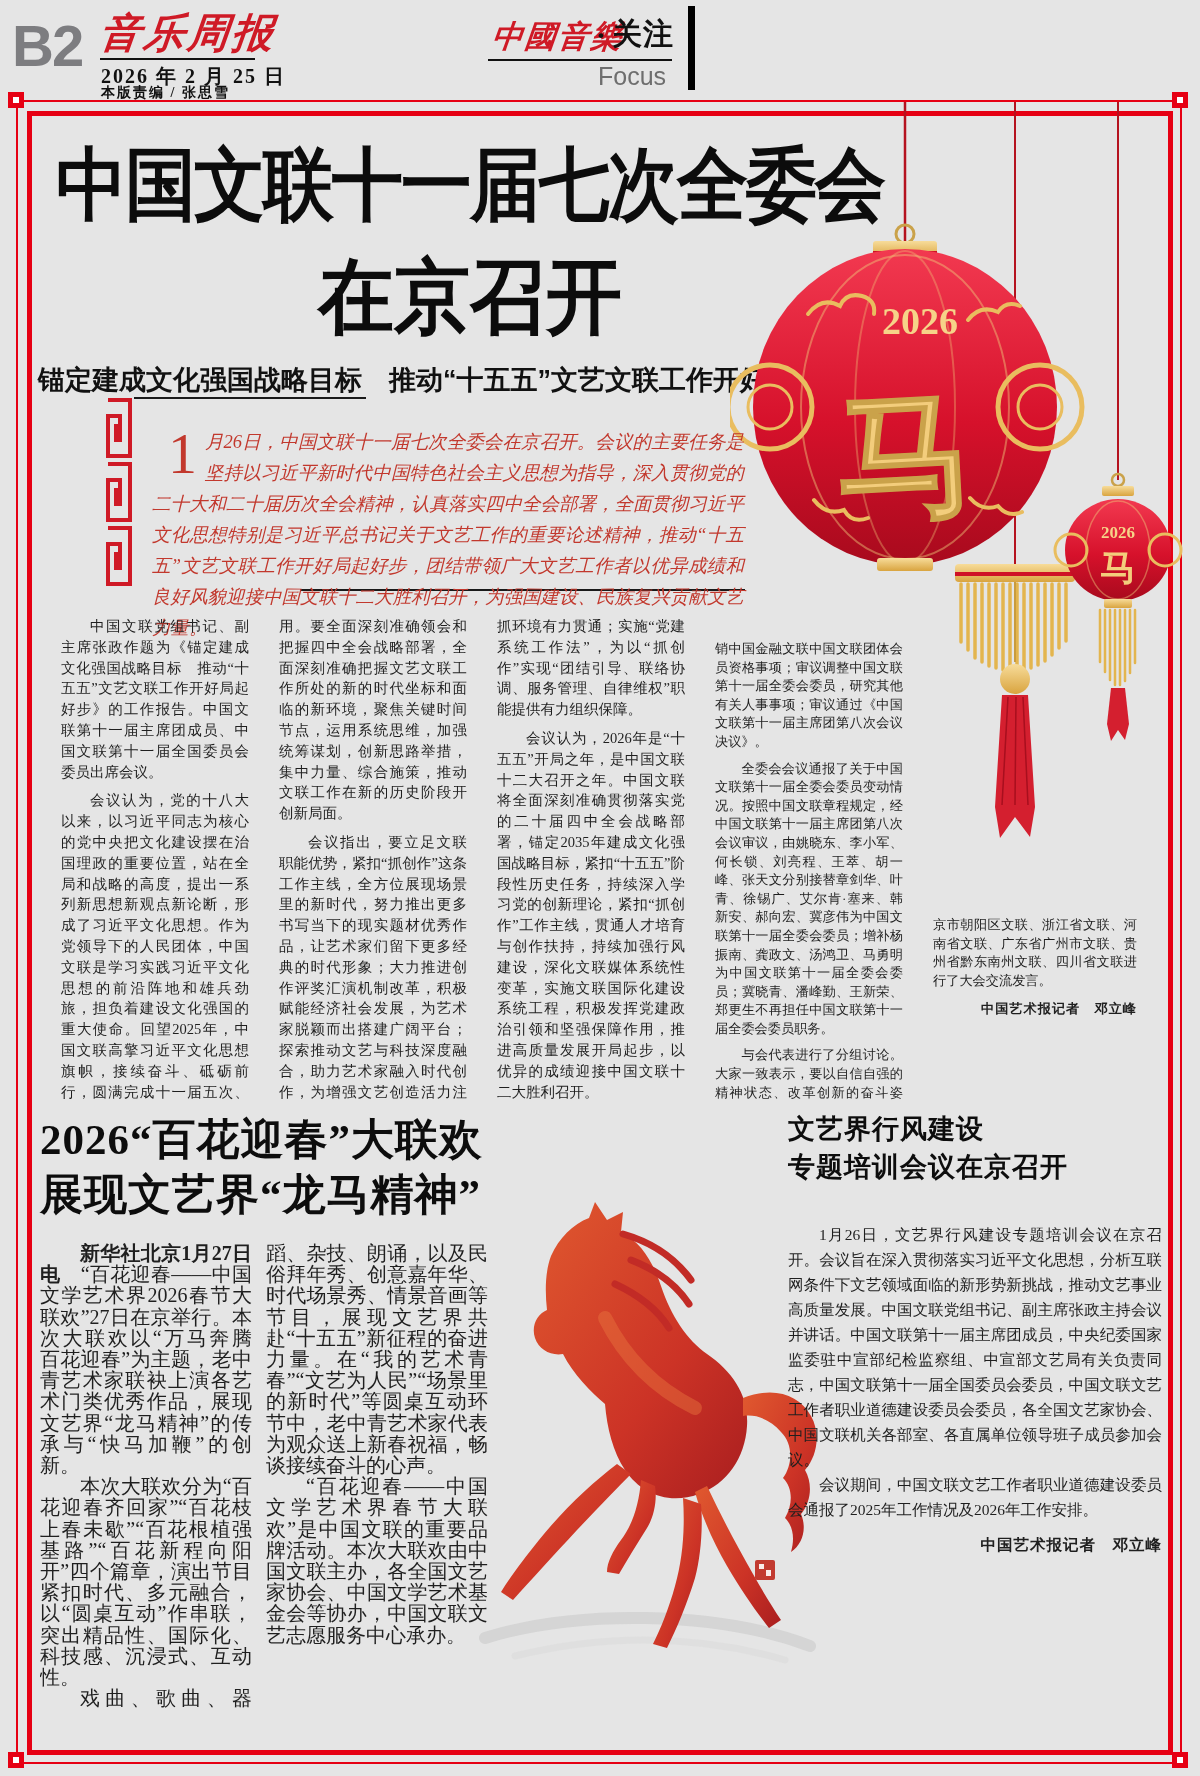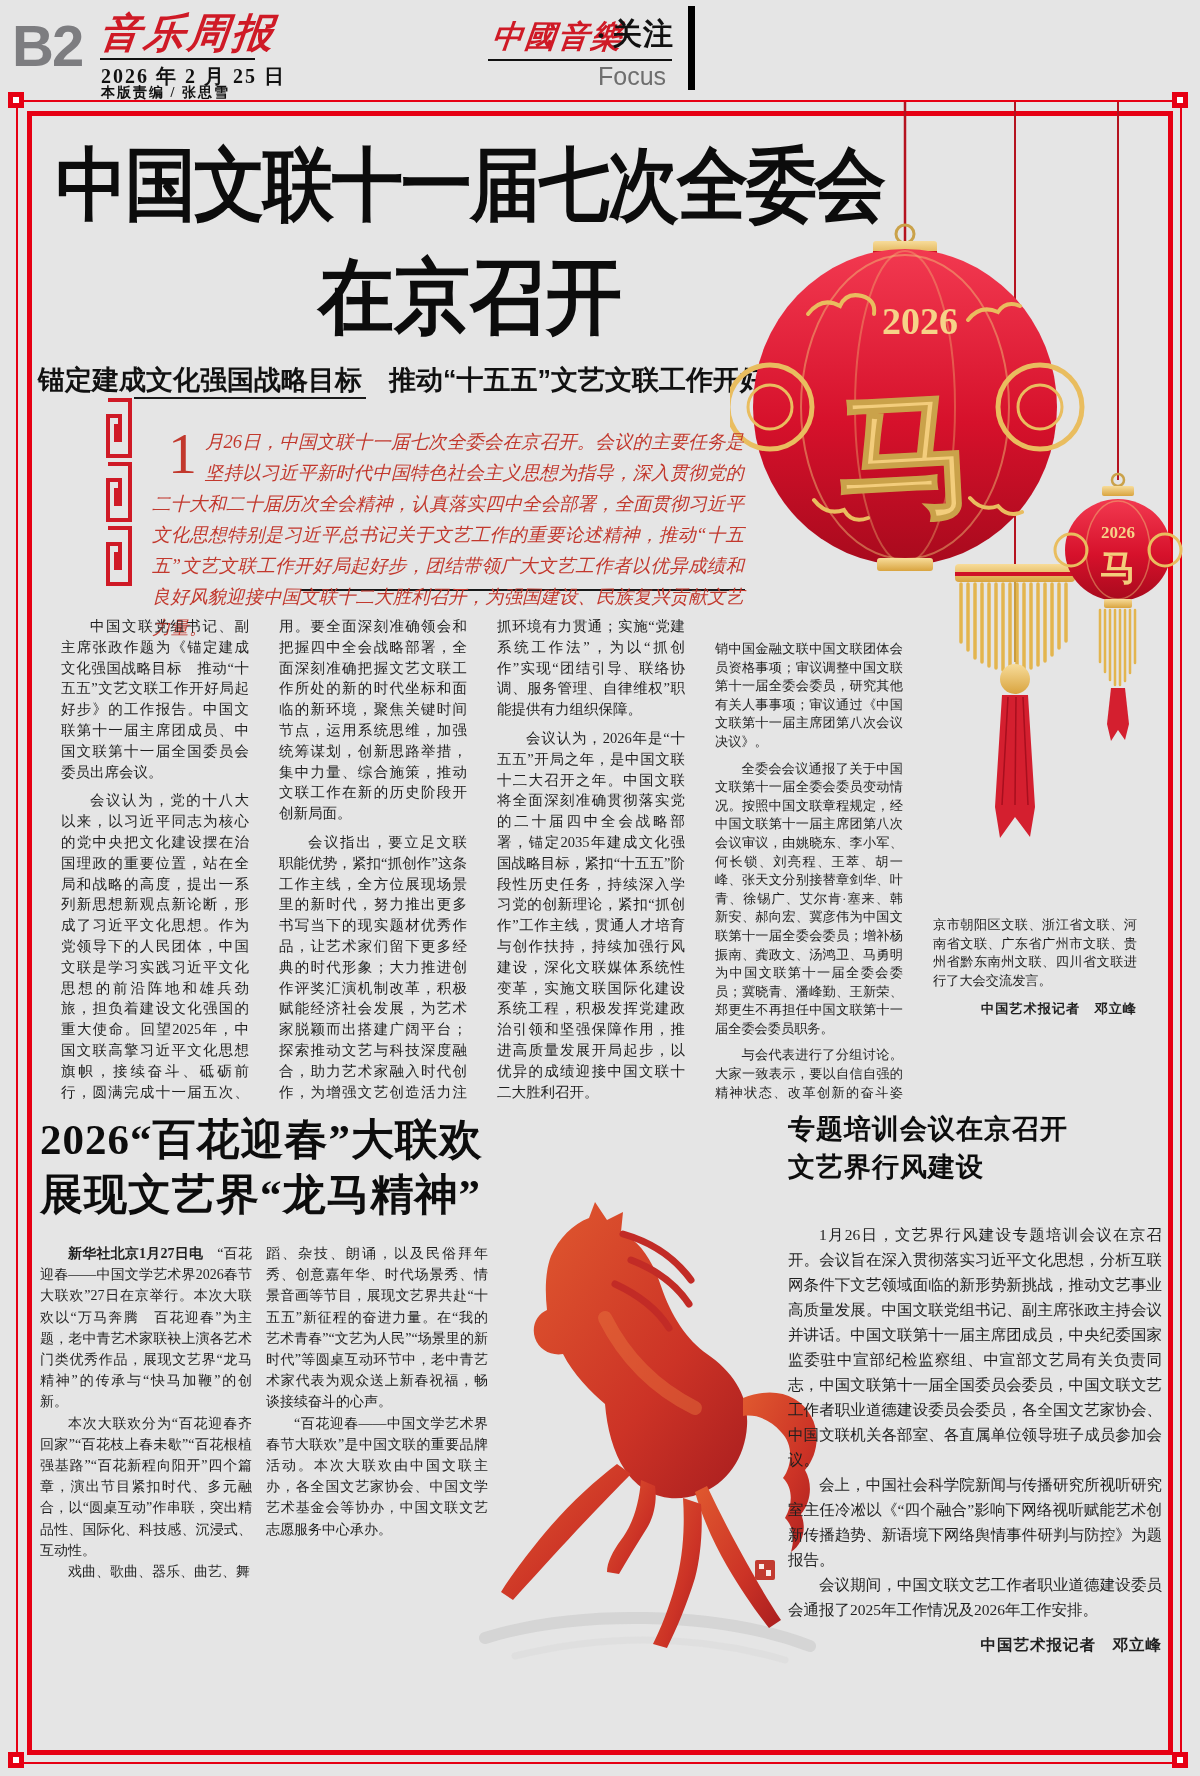--- a/index.html
+++ b/index.html
@@ -54,21 +54,21 @@
   .col p.cont{text-indent:0;}
   .c1{left:53px}.c2{left:271px}.c3{left:489px}
   .c4{left:707px;padding-top:24px;height:468px;font-size:13.2px;line-height:18.6px;}
   .c5{left:925px;width:220px;padding-top:300px;height:auto;font-size:13.2px;line-height:18.5px;}
   .byline{text-align:right;font-weight:700;text-indent:0 !important;margin-top:10px !important;letter-spacing:1px;}
 
   
   .feat-title{position:absolute;left:40px;top:1112px;width:560px;font-weight:900;color:#0d0d0d;
               font-size:43px;line-height:55px;letter-spacing:1px;}
   .feat-title span{display:block;}
-  .feat-col{position:absolute;top:1243px;height:465px;overflow:hidden;font-size:14px;
+  .feat-col{position:absolute;top:1243px;height:465px;overflow:hidden;font-size:20px;
             line-height:21.2px;text-align:justify;color:#1f1f1f;}
   .fa{left:40px;width:212px;}
   .fb{left:266px;width:222px;}
   .feat-col p{margin:0;text-indent:2em;}
   .feat-col p.cont{text-indent:0;}
 
   
   .train-title{position:absolute;left:788px;top:1110px;width:380px;font-weight:900;color:#0d0d0d;
                font-size:27px;line-height:38px;letter-spacing:1px;}
   .train-title span{display:block;}
@@ -289,23 +289,22 @@
       <path d="M150,150 C170,190 200,220 240,240" fill="none" stroke="#e8763f" stroke-width="14" stroke-linecap="round" opacity="0.45"></path>
     </g>
     <g>
       <rect x="300" y="392" width="20" height="20" rx="2" fill="#c23a30"></rect>
       <rect x="304" y="396" width="5" height="5" fill="#ffffff" opacity="0.9"></rect>
       <rect x="311" y="402" width="5" height="6" fill="#ffffff" opacity="0.9"></rect>
     </g>
   </svg>
 
   <div class="train-title">
+    <span>文艺界行风建设</span>
     <span>专题培训会议在京召开</span>
-    <span>文艺界行风建设</span>
   </div>
   <div class="train-body">
     <p>1月26日，文艺界行风建设专题培训会议在京召开。会议旨在深入贯彻落实习近平文化思想，分析互联网条件下文艺领域面临的新形势新挑战，推动文艺事业高质量发展。中国文联党组书记、副主席张政主持会议并讲话。中国文联第十一届主席团成员，中央纪委国家监委驻中宣部纪检监察组、中宣部文艺局有关负责同志，中国文联第十一届全国委员会委员，中国文联文艺工作者职业道德建设委员会委员，各全国文艺家协会、中国文联机关各部室、各直属单位领导班子成员参加会议。</p>
-    <p>会上，中国社会科学院新闻与传播研究所视听研究室主任冷凇以《“四个融合”影响下网络视听赋能艺术创新传播趋势、新语境下网络舆情事件研判与防控》为题报告。</p>
     <p>会议期间，中国文联文艺工作者职业道德建设委员会通报了2025年工作情况及2026年工作安排。</p>
     <p class="byline">中国艺术报记者　邓立峰</p>
   </div>
 
 </div>
 
 </body></html>

